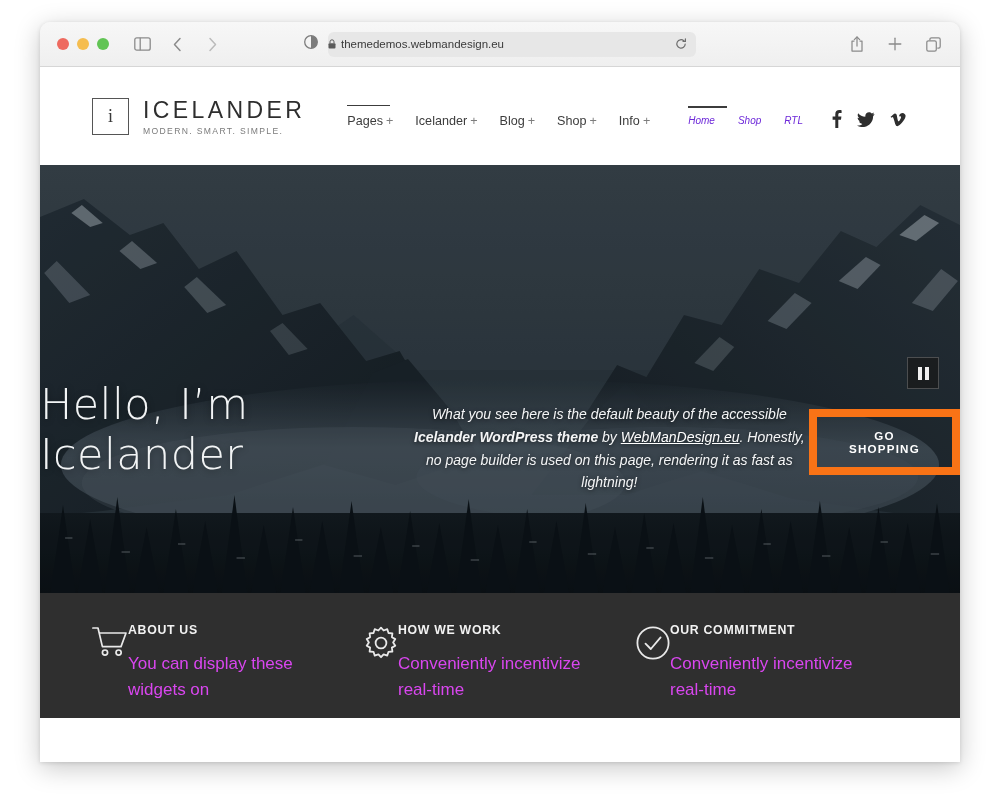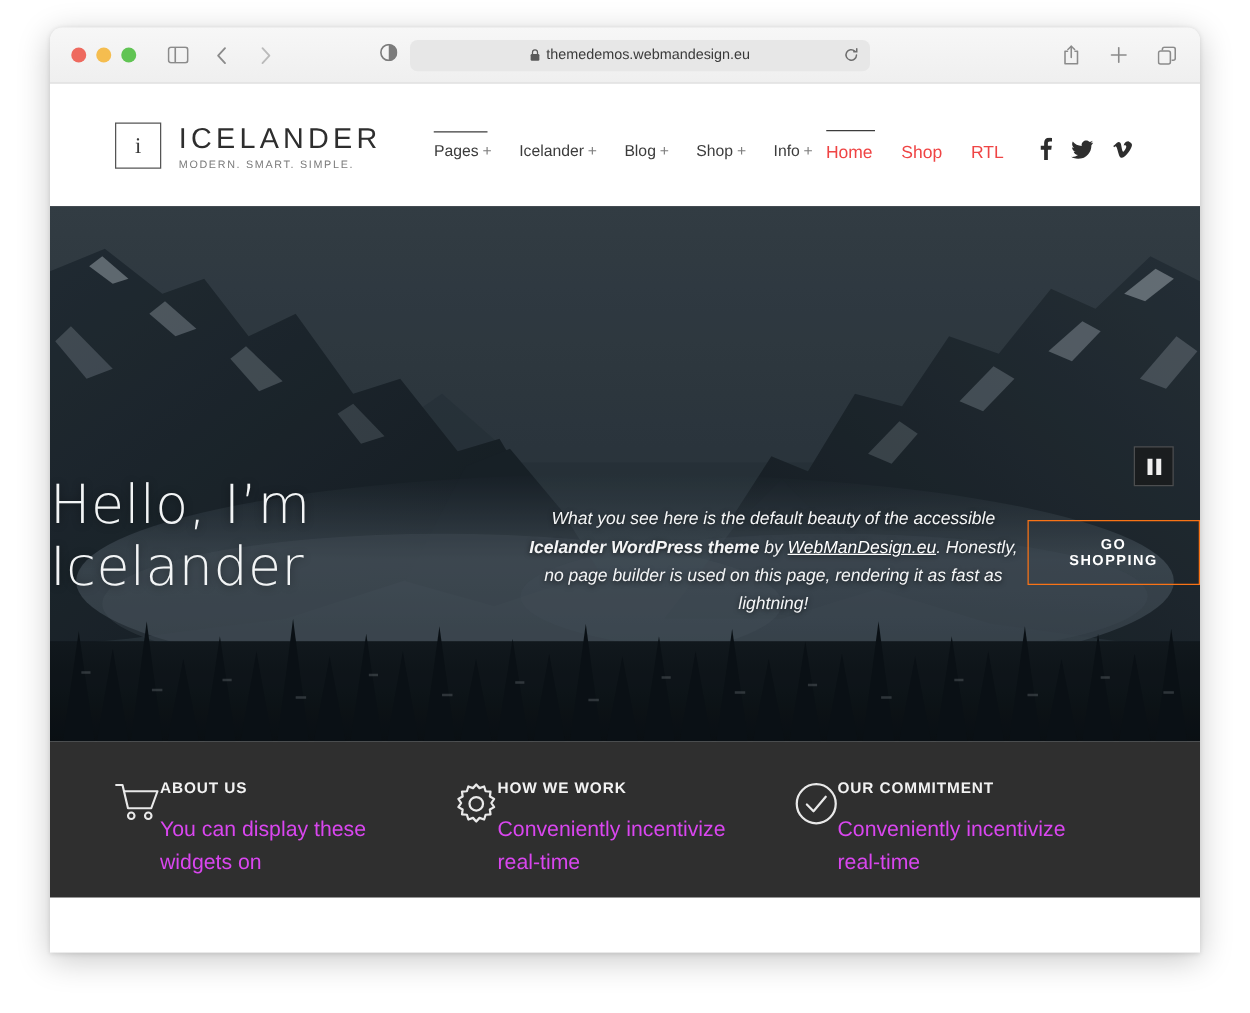--- a/index.html
+++ b/index.html
@@ -67,21 +67,21 @@
     gap: 10px;
   }
   #reader-icon { color: #7c7c7c; }
   #url-bar {
     width: 368px;
     height: 25px;
     background: #e7e7e7;
     border-radius: 6px;
     display: flex;
     align-items: center;
-    justify-content: center;
+    justify-content: flex-start;
     position: relative;
   }
   #url-inner {
     display: flex;
     align-items: center;
     gap: 5px;
     font-size: 11.5px;
     color: #3a3a3a;
   }
   #lock-icon { color: #5a5a5a; display: flex; }
@@ -212,23 +212,24 @@
     align-items: center;
     gap: 28px;
   }
   #secondary-menu {
     display: flex;
     align-items: center;
     gap: 23px;
   }
   .sec-item {
     position: relative;
-    font-size: 14px;
-    color: #ef4444;
+    font-size: 10px;
+    color: #6d28d9;
     padding-top: 9px;
+    font-style: italic;
   }
   .sec-item.active::before {
     content: "";
     position: absolute;
     top: 0; left: 0;
     width: 39px;
     height: 1.5px;
     background: #3c3c3c;
   }
   #social-icons {
@@ -272,21 +273,21 @@
     font-size: 14px;
     line-height: 1.62;
     color: #f4f5f6;
     text-shadow: 0 1px 4px rgba(0,0,0,0.6);
     font-style: italic;
   }
   #hero-text b { font-weight: bold; }
   #hero-text a { color: #ffffff; text-decoration: underline; }
   #hero-button {
     margin-top: 25px;
-    border: 1px solid #f97316;
+    border: 8px solid #f97316;
     color: #ffffff;
     font-size: 11.6px;
     font-weight: bold;
     letter-spacing: 1.2px;
     padding: 12px 26px;
     background: transparent;
     cursor: pointer;
     font-family: "Liberation Sans", sans-serif;
   }
 

